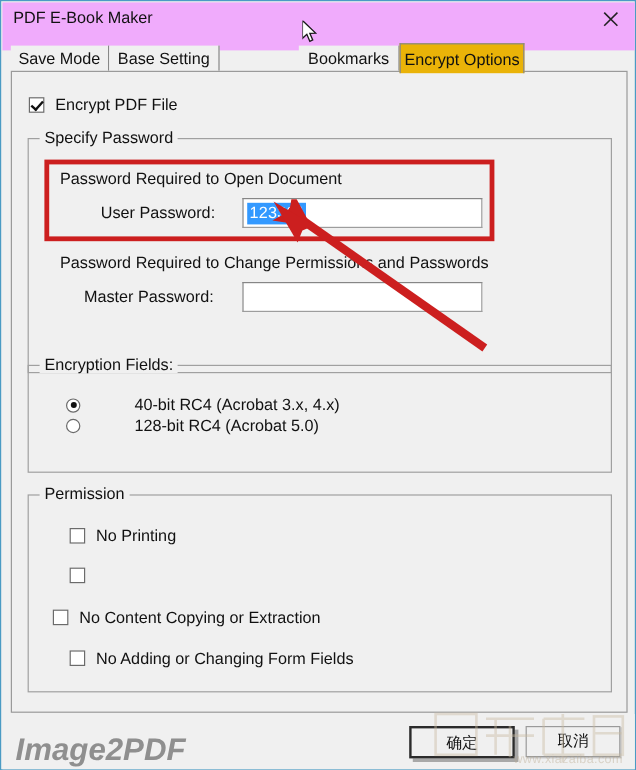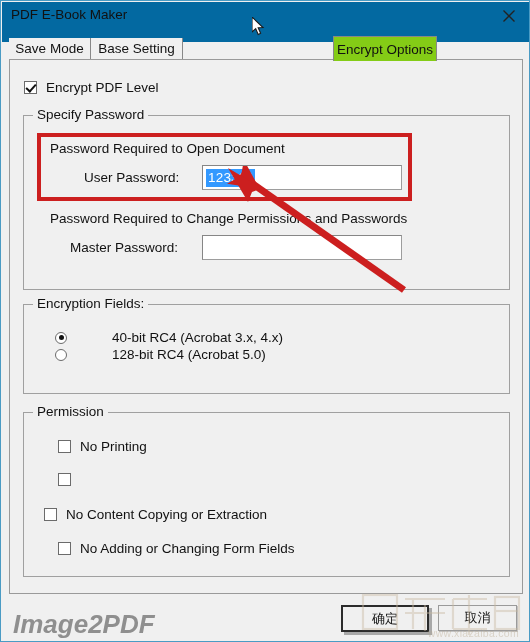--- a/index.html
+++ b/index.html
@@ -18,21 +18,21 @@
     border: 1px solid #4a9bc4;
     box-sizing: border-box;
     overflow: hidden;
   }
 
   
   .titlebar {
     position: absolute;
     left: 1px; top: 1px;
     width: 528px; height: 40px;
-    background: #0369a1;
+    background: #f0abfc;
     box-sizing: border-box;
   }
   .title-text {
     position: absolute;
     left: 9px; top: 5px;
     font-size: 13.5px;
     color: #111111;
     white-space: nowrap;
   }
   .close-btn {
@@ -64,21 +64,21 @@
     justify-content: center;
     font-size: 13.5px;
     color: #111111;
     white-space: nowrap;
     cursor: default;
     padding: 0 7px;
   }
   .tab.selected {
     top: 0px;
     height: 25px;
-    background: #84cc16;
+    background: #eab308;
     border-top: 1px solid #888888;
     border-left: 1px solid #888888;
     font-weight: normal;
     z-index: 5;
   }
 
   
   .tabpage {
     position: absolute;
     left: 8px; top: 58px;
@@ -295,31 +295,32 @@
           <line x1="1.5" y1="1.5" x2="12.5" y2="12.5" stroke="#222" stroke-width="1.3"></line>
           <line x1="12.5" y1="1.5" x2="1.5" y2="12.5" stroke="#222" stroke-width="1.3"></line>
         </svg>
       </span>
     </div>
   </div>
 
   <div class="tabstrip">
     <div class="tab" style="left:0px;width:82px;">Save Mode</div>
     <div class="tab" style="left:82px;width:92px;">Base Setting</div>
+    <div class="tab" style="left:240px;width:84px;">Bookmarks</div>
     <div class="tab selected" style="left:324px;width:104px;">Encrypt Options</div>
   </div>
 
   <div class="tabpage">
 
     <div class="chk-row" style="left:14px; top:20px;">
       <span class="chk-box checked"></span>
-      <span class="chk-label">Encrypt PDF Level</span>
+      <span class="chk-label">Encrypt PDF File</span>
     </div>
 
-    <div class="group" style="left:13px; top:55px; width:487px; height:175px;">
+    <div class="group" style="left:13px; top:55px; width:487px; height:196px;">
       <span class="group-title">Specify Password</span>
 
       <div class="static" style="left:26px; top:25px;">Password Required to Open Document</div>
 
       <div class="static" style="left:60px; top:54px;">User Password:</div>
       <div class="tinput" style="left:178px; top:49px; width:200px; height:25px;" title="123321">
         <span class="sel-text">123321</span>
       </div>
 
       <div class="static" style="left:26px; top:95px;">Password Required to Change Permissions and Passwords</div>

